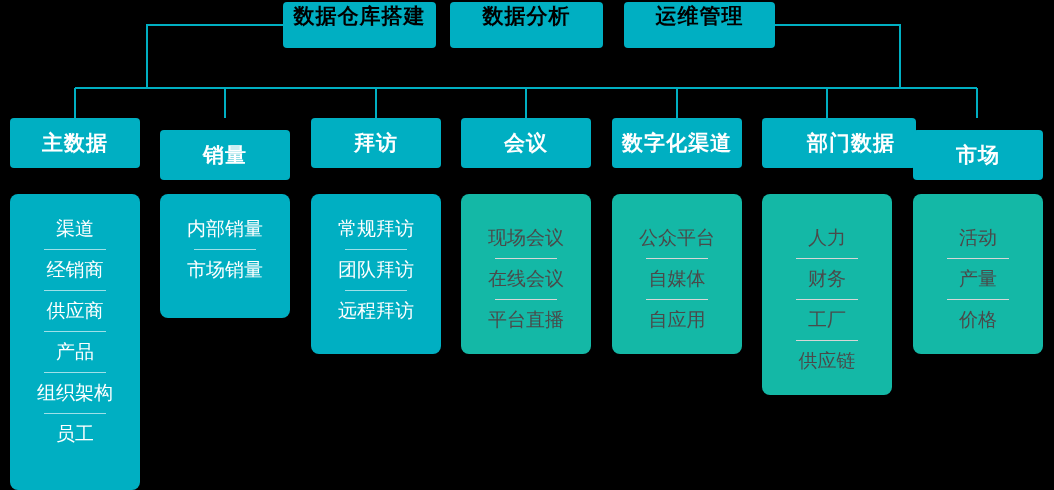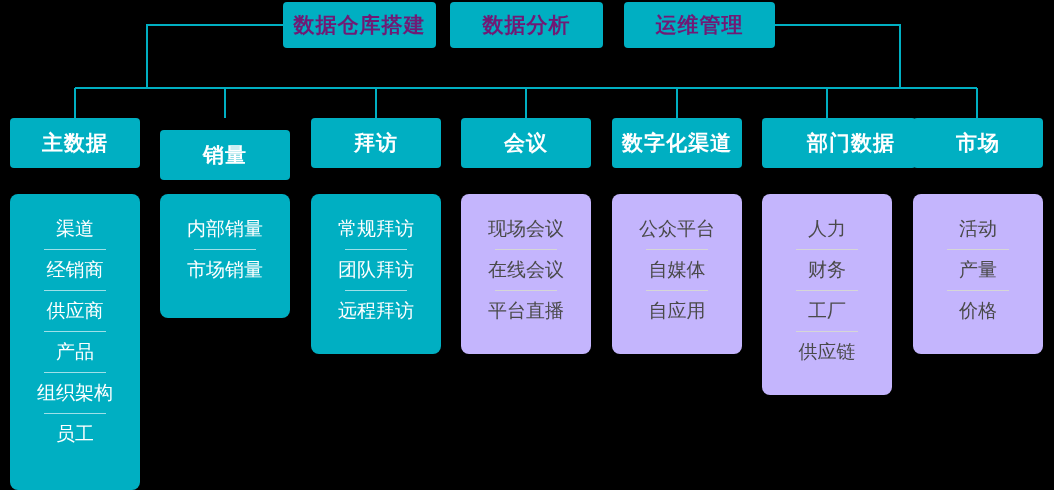--- a/index.html
+++ b/index.html
@@ -30,23 +30,22 @@
     pointer-events: none;
   }
 
   
   .top-box {
     position: absolute;
     height: 46px;
     background: #00AFC2;
     border-radius: 4px;
     display: flex;
-    align-items: center;
     justify-content: center;
-    color: #701a75;
+    color: #000000;
     font-size: 21px;
     font-weight: bold;
     letter-spacing: 1px;
     white-space: nowrap;
   }
 
   
   .cat-box {
     position: absolute;
     top: 118px;
@@ -71,21 +70,22 @@
     display: flex;
     flex-direction: column;
     align-items: stretch;
     padding: 14px 0 14px 0;
     box-sizing: border-box;
   }
   .card.teal {
     background: #00AFC2;
   }
   .card.white {
-    background: #c4b5fd;
+    background: #14b8a6;
+    justify-content: flex-end;
   }
   .card .row {
     position: relative;
     height: 41px;
     display: flex;
     align-items: center;
     justify-content: center;
     font-size: 19px;
     white-space: nowrap;
   }
@@ -156,21 +156,21 @@
   </div>
   <div class="cat-box" style="left:461px; width:130px;">
     <span>会议</span>
   </div>
   <div class="cat-box" style="left:612px; width:130px;">
     <span>数字化渠道</span>
   </div>
   <div class="cat-box" style="left:762px; width:130px;padding-left:24px;">
     <span>部门数据</span>
   </div>
-  <div class="cat-box" style="left:913px; width:130px;">
+  <div class="cat-box" style="left:913px; width:130px;margin-top:12px;">
     <span>市场</span>
   </div>
 
   <div class="card teal" style="left:10px; width:130px; height:296px;font-family:Liberation Serif, serif;">
     <div class="row">渠道</div>
     <div class="row">经销商</div>
     <div class="row">供应商</div>
     <div class="row">产品</div>
     <div class="row">组织架构</div>
     <div class="row">员工</div>

